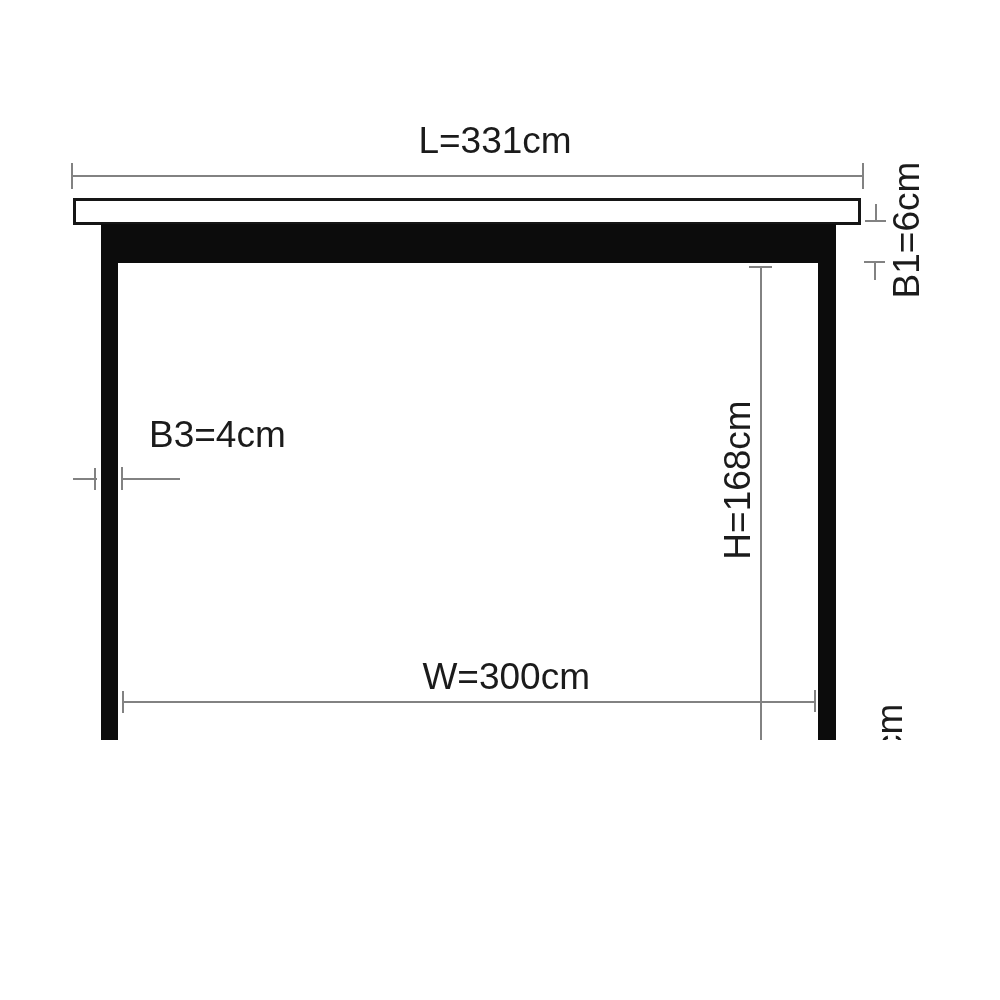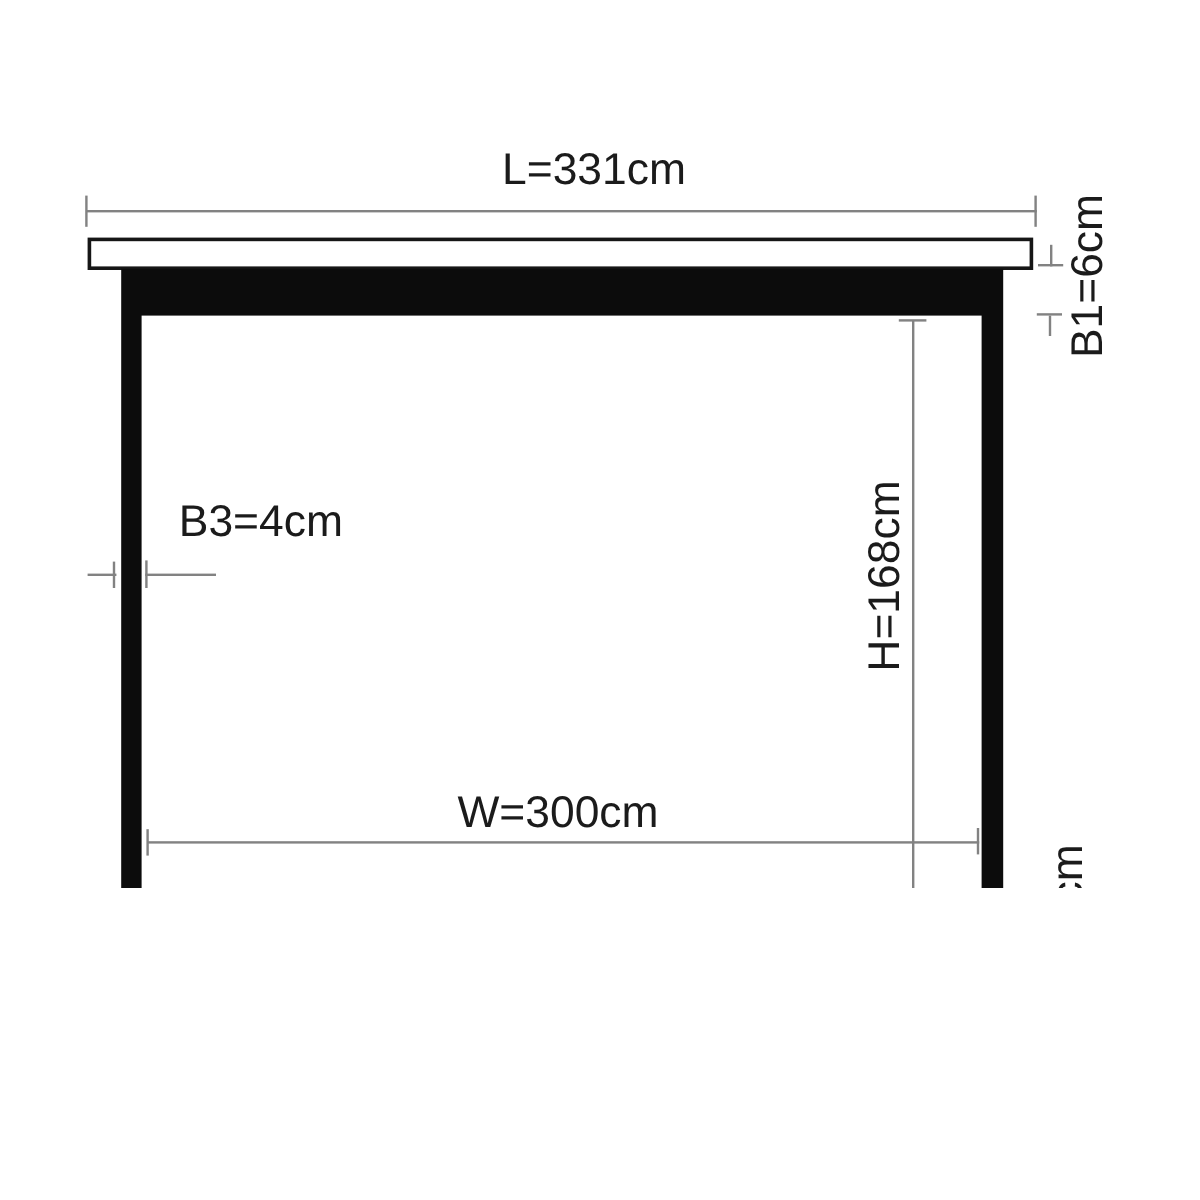--- a/index.html
+++ b/index.html
@@ -89,21 +89,21 @@
   </div>
 
   <div>
     <div class="gline" style="left:760px; top:267px; width:2px; height:506px;"></div>
     <div class="gline" style="left:749px; top:266px; width:23px; height:2px;"></div>
     <div class="gline" style="left:750px; top:770px; width:22px; height:2px;"></div>
     <div class="label rot" style="left:738px; top:480px;">H=168cm</div>
   </div>
 
   <div>
-    <div class="label centered" style="left:340px; top:658px; width:250px;">W=300cm</div>
+    <div class="label centered" style="left:340px; top:658px; width:250px;text-align:right;">W=300cm</div>
     <div class="gline" style="left:123px; top:701px; width:693px; height:2px;"></div>
     <div class="gline" style="left:122px; top:691px; width:2px; height:22px;"></div>
     <div class="gline" style="left:814px; top:690px; width:2px; height:22px;"></div>
   </div>
 
   <div>
     <div class="gline" style="left:859px; top:754px; width:2px; height:21px;"></div>
     <div class="gline" style="left:849px; top:773px; width:21px; height:2px;"></div>
     <div class="gline" style="left:849px; top:801px; width:21px; height:2px;"></div>
     <div class="gline" style="left:858px; top:803px; width:2px; height:20px;"></div>

